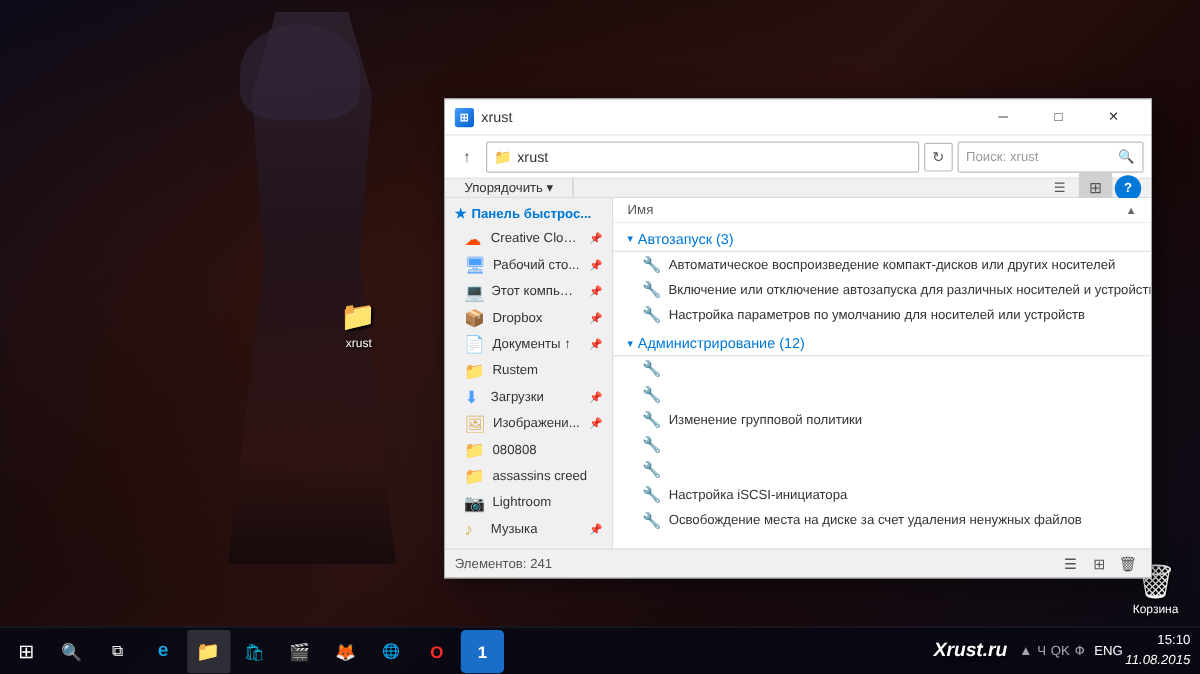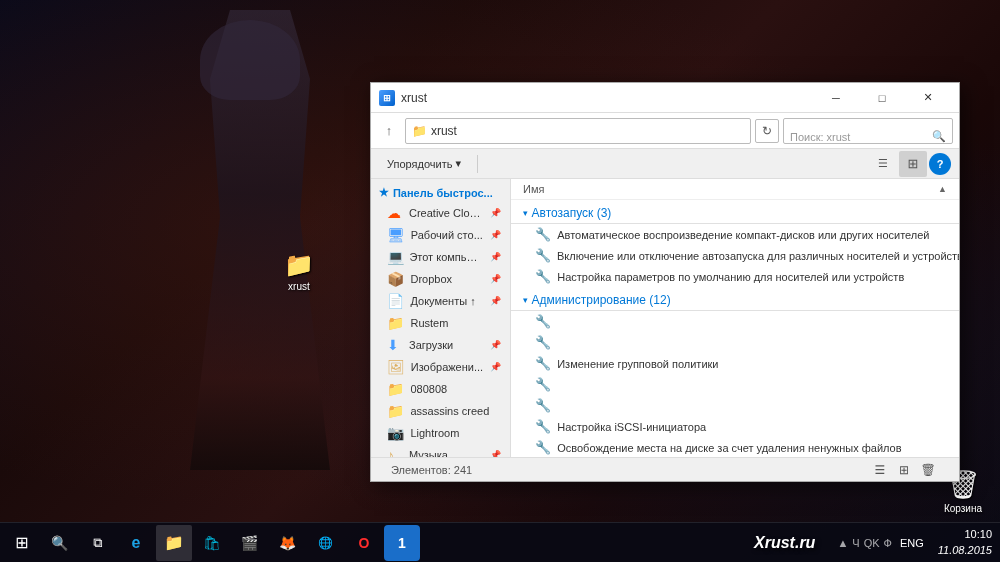--- a/index.html
+++ b/index.html
@@ -57,21 +57,21 @@
 
     .taskbar-btn.active {
       background: rgba(255,255,255,0.15);
     }
 
     .taskbar-right {
       margin-left: auto;
       display: flex;
       align-items: center;
       padding: 0 8px;
-      gap: 14px;
+      gap: 2px;
       color: white;
       font-size: 11px;
     }
 
     .taskbar-clock {
       text-align: right;
       line-height: 1.4;
     }
 
     .taskbar-icons {
@@ -208,36 +208,36 @@
       border-radius: 2px;
     }
 
     .addr-folder-icon {
       margin-right: 4px;
       color: #dcae5e;
       font-size: 12px;
     }
 
     .search-box {
-      width: 170px;
+      width: 155px;
       height: 26px;
       border: 1px solid #bbb;
       background: #fff;
       display: flex;
-      align-items: flex-end;
+      align-items: center;
       padding: 0 6px;
       font-size: 11px;
       color: #999;
       border-radius: 2px;
       gap: 4px;
     }
 
     
     .window-toolbar {
-      height: 30px;
+      height: 16px;
       background: #f0f0f0;
       display: flex;
       align-items: center;
       padding: 0 8px;
       border-bottom: 1px solid #ddd;
       gap: 4px;
     }
 
     .toolbar-btn {
       height: 26px;
@@ -406,21 +406,21 @@
       color: #555;
     }
 
     
     .statusbar {
       height: 24px;
       background: #f0f0f0;
       border-top: 1px solid #ddd;
       display: flex;
       align-items: center;
-      padding: 0 20px;
+      padding: 0 8px;
       font-size: 11px;
       color: #555;
     }
 
     .statusbar-right {
       margin-left: auto;
       display: flex;
       gap: 2px;
     }
 
@@ -693,17 +693,17 @@
   <div class="taskbar-right">
     <span class="xrust-label">Xrust.ru</span>
     <div class="taskbar-icons">
       <span class="tray-icon">▲</span>
       <span class="tray-icon">Ч</span>
       <span class="tray-icon">QK</span>
       <span class="tray-icon">Ф</span>
       <span style="font-size:11px;color:white;margin-left:4px;">ENG</span>
     </div>
     <div class="taskbar-clock">
-      <div style="font-size:11px;color:white;">10:10</div>
+      <div style="font-size:11px;color:white;">15:10</div>
       <div style="font-size:11px;color:white;font-style:italic;">11.08.2015</div>
     </div>
   </div>
 </div>
 
 </body></html>

